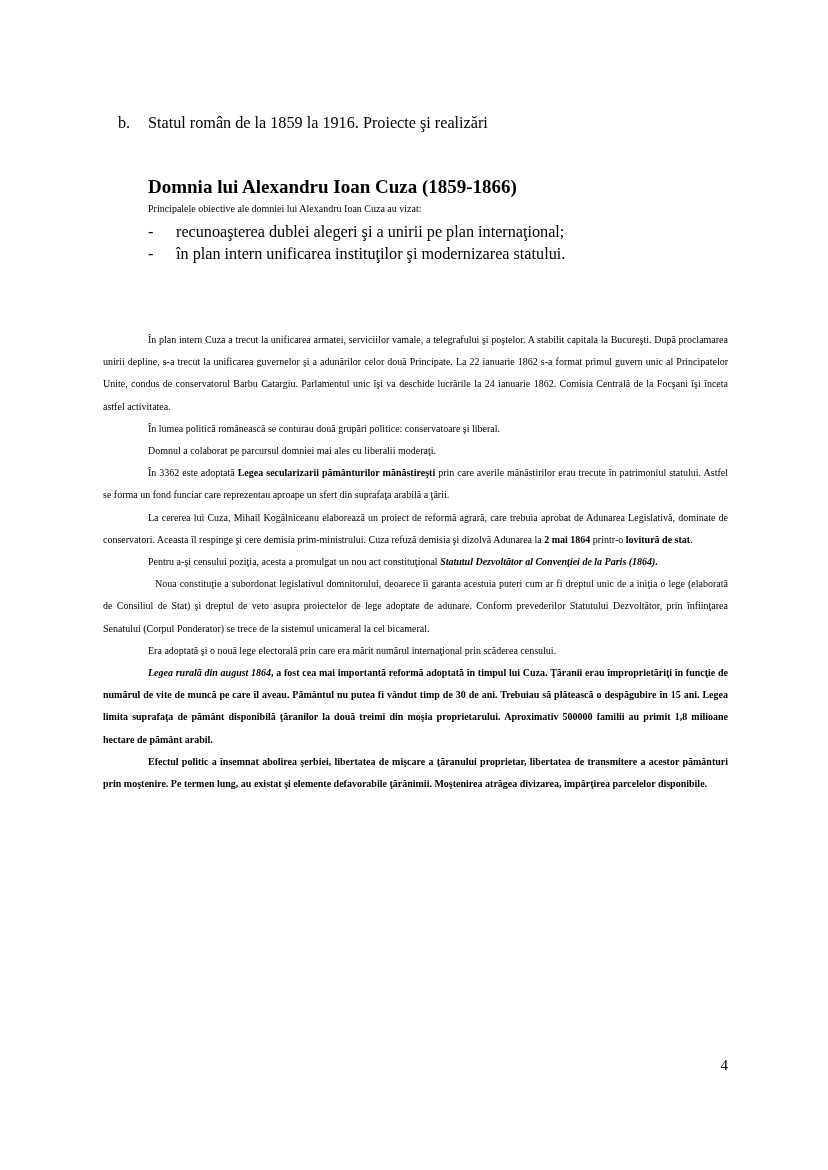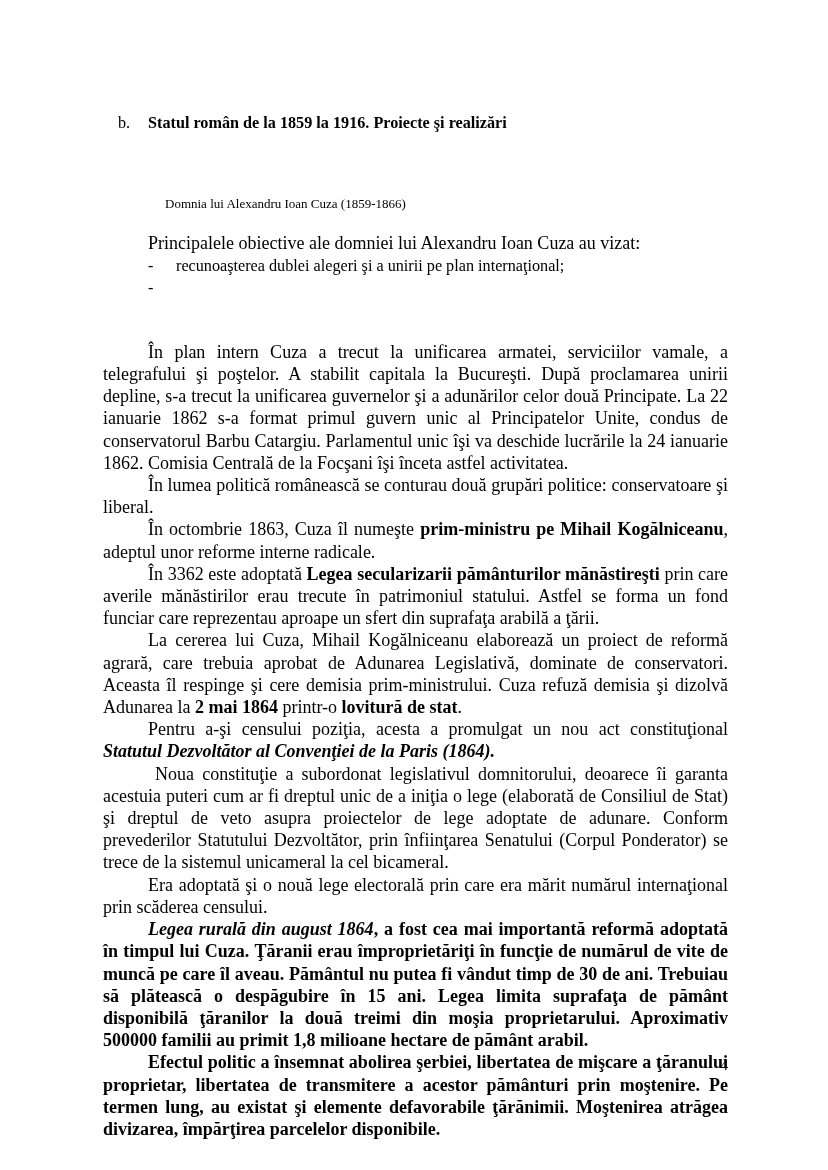--- a/index.html
+++ b/index.html
@@ -23,21 +23,21 @@
     height: 1170px;
     background: #ffffff;
   }
   #content {
     position: absolute;
     left: 103px;
     top: 112px;
     width: 625px;
   }
   .para {
-    font-size: 18px;
+    font-size: 10px;
     line-height: 22.2px;
     text-align: justify;
     text-justify: inter-word;
     margin: 0;
     hyphens: manual;
   }
   .indent    { text-indent: 45px; }
   .indent-lg { text-indent: 52px; }
   .noindent  { text-indent: 0; }
 
@@ -63,28 +63,28 @@
     line-height: 22.2px;
     margin: 0;
     padding-left: 45px;
   }
   .head-row .marker {
     position: absolute;
     left: 15px;
     top: 0;
     font-weight: normal;
   }
-  .head-row .htext { font-weight: bold; }
+  .head-row .htext { font-weight: normal; }
 
   .subhead {
-    font-size: 13px;
+    font-size: 19px;
     line-height: 22.2px;
-    margin: 17px;
+    margin: 0;
     padding-left: 45px;
-    font-weight: normal;
+    font-weight: bold;
     text-align: left;
   }
 
   b, .b  { font-weight: bold; }
   .bi    { font-weight: bold; font-style: italic; }
 
   .allbold { font-weight: bold; }
 
   .sp-lg { height: 42px; }
   .sp-md { height: 22px; }
@@ -117,32 +117,33 @@
     <div class="subhead">Domnia lui Alexandru Ioan Cuza (1859-1866)</div>
 
     <p class="para indent noindent" style="padding-left:45px;">Principalele obiective  ale domniei lui Alexandru Ioan Cuza au vizat:</p>
 
     <div class="listrow">
       <span class="dash">-</span>
       <span>recunoaşterea dublei alegeri şi a unirii pe plan internaţional;</span>
     </div>
     <div class="listrow">
       <span class="dash">-</span>
+      <span>în plan intern unificarea instituţilor şi modernizarea statului.</span>
     </div>
 
 
     <div class="sp-lg"></div>
     <div class="sp-md"></div>
 
     <p class="para indent">În plan intern Cuza a trecut la unificarea armatei, serviciilor vamale, a telegrafului şi poştelor. A stabilit capitala la  Bucureşti. După proclamarea unirii depline, s-a trecut la unificarea guvernelor şi a adunărilor celor două Principate. La 22 ianuarie 1862 s-a format primul guvern unic al Principatelor Unite, condus de conservatorul Barbu Catargiu. Parlamentul unic îşi va deschide lucrările la 24 ianuarie 1862. Comisia Centrală de la Focşani îşi înceta astfel activitatea.</p>
 
     <p class="para indent">În lumea politică românească se conturau două grupări politice: conservatoare şi liberal.</p>
 
+    <p class="para indent">Domnul a colaborat pe parcursul domniei mai ales cu liberalii moderaţi.</p>
 
-    <p class="para indent"><span>În octombrie 1863, Cuza îl numeşte </span><span class="b">prim-ministru pe Mihail Kogălniceanu</span><span>, adeptul unor reforme interne radicale.</span></p>
 
     <p class="para indent"><span>În 3362 este adoptată </span><span class="b">Legea secularizarii pământurilor  mănăstireşti</span><span> prin care averile mănăstirilor erau trecute în patrimoniul statului. Astfel se forma un fond funciar care reprezentau aproape un sfert din suprafaţa arabilă a ţării.</span></p>
 
     <p class="para indent"><span>La cererea lui Cuza, Mihail Kogălniceanu elaborează un proiect de reformă agrară, care trebuia aprobat de Adunarea Legislativă, dominate de conservatori. Aceasta îl respinge şi cere demisia prim-ministrului. Cuza refuză demisia şi dizolvă Adunarea la </span><span class="b">2 mai 1864</span><span> printr-o </span><span class="b">lovitură de stat</span><span>.</span></p>
 
     <p class="para indent"><span>Pentru a-şi censului poziţia, acesta a promulgat un nou act constituţional </span><span class="bi">Statutul Dezvoltător al Convenţiei de la Paris (1864).</span></p>
 
     <p class="para indent-lg">Noua constituţie a subordonat legislativul domnitorului, deoarece îi garanta acestuia puteri cum ar fi dreptul unic de a iniţia o lege (elaborată de Consiliul de Stat) şi dreptul de veto asupra proiectelor de lege adoptate de adunare. Conform prevederilor Statutului Dezvoltător, prin înfiinţarea Senatului (Corpul Ponderator) se trece de la sistemul unicameral la cel bicameral.</p>
 
     <p class="para indent">Era adoptată şi o nouă lege electorală prin care era mărit numărul internaţional prin scăderea censului.</p>

